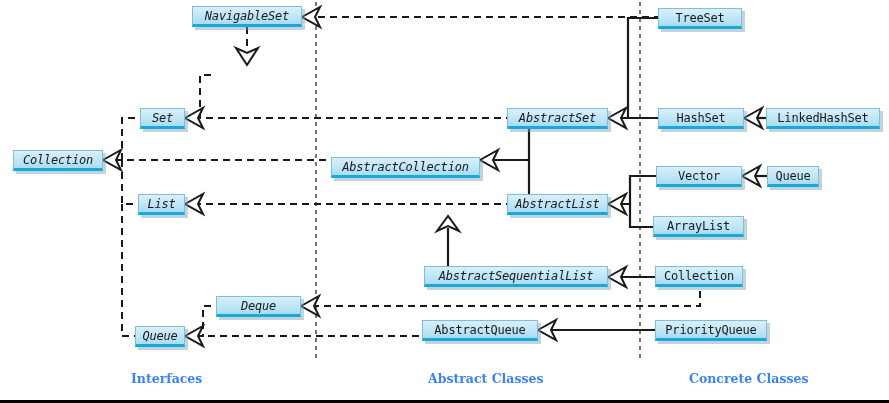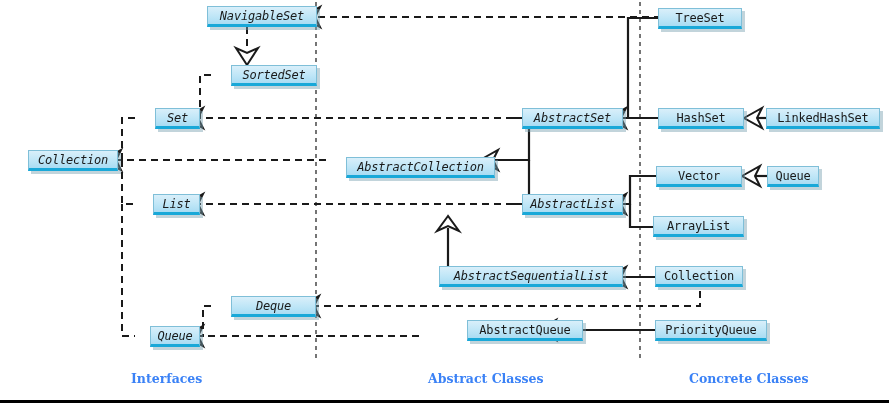--- a/index.html
+++ b/index.html
@@ -33,21 +33,20 @@
     align-items: center;
     justify-content: center;
     color: #1a1a1a;
     font-family: "DejaVu Sans Mono", monospace;
     font-size: 12px;
     letter-spacing: -0.2px;
     white-space: nowrap;
   }
   .node-box.italic {
     font-style: italic;
-    margin-left: 15px;
   }
   .footer-label {
     position: absolute;
     font-family: "DejaVu Serif", serif;
     font-weight: bold;
     font-size: 12.5px;
     color: #3b82f6;
     white-space: nowrap;
   }
   .bottom-rule {
@@ -147,23 +146,20 @@
       <polygon points="247,65 236,48 247,53 258,48"></polygon>
 
       <polygon points="448,216 437,231 448,226 459,231"></polygon>
     </g>
   </svg>
 
   <div class="node-box italic" style="left:192px;top:6px;width:110px;height:21px;">
     <span>NavigableSet</span>
   </div>
 
-  <div class="node-box italic" style="left:216px;top:65px;width:86px;height:21px;">
-    <span>SortedSet</span>
-  </div>
 
   <div class="node-box italic" style="left:140px;top:108px;width:45px;height:21px;">
     <span>Set</span>
   </div>
 
   <div class="node-box italic" style="left:13px;top:150px;width:90px;height:21px;">
     <span>Collection</span>
   </div>
 
   <div class="node-box italic" style="left:138px;top:194px;width:47px;height:21px;">
@@ -187,21 +183,21 @@
   </div>
 
   <div class="node-box italic" style="left:507px;top:194px;width:101px;height:21px;">
     <span>AbstractList</span>
   </div>
 
   <div class="node-box italic" style="left:424px;top:266px;width:184px;height:21px;">
     <span>AbstractSequentialList</span>
   </div>
 
-  <div class="node-box" style="left:422px;top:320px;width:116px;height:21px;margin-left:45px;">
+  <div class="node-box" style="left:422px;top:320px;width:116px;height:21px;">
     <span>AbstractQueue</span>
   </div>
 
   <div class="node-box" style="left:658px;top:8px;width:84px;height:21px;">
     <span>TreeSet</span>
   </div>
 
   <div class="node-box" style="left:658px;top:108px;width:86px;height:21px;">
     <span>HashSet</span>
   </div>

